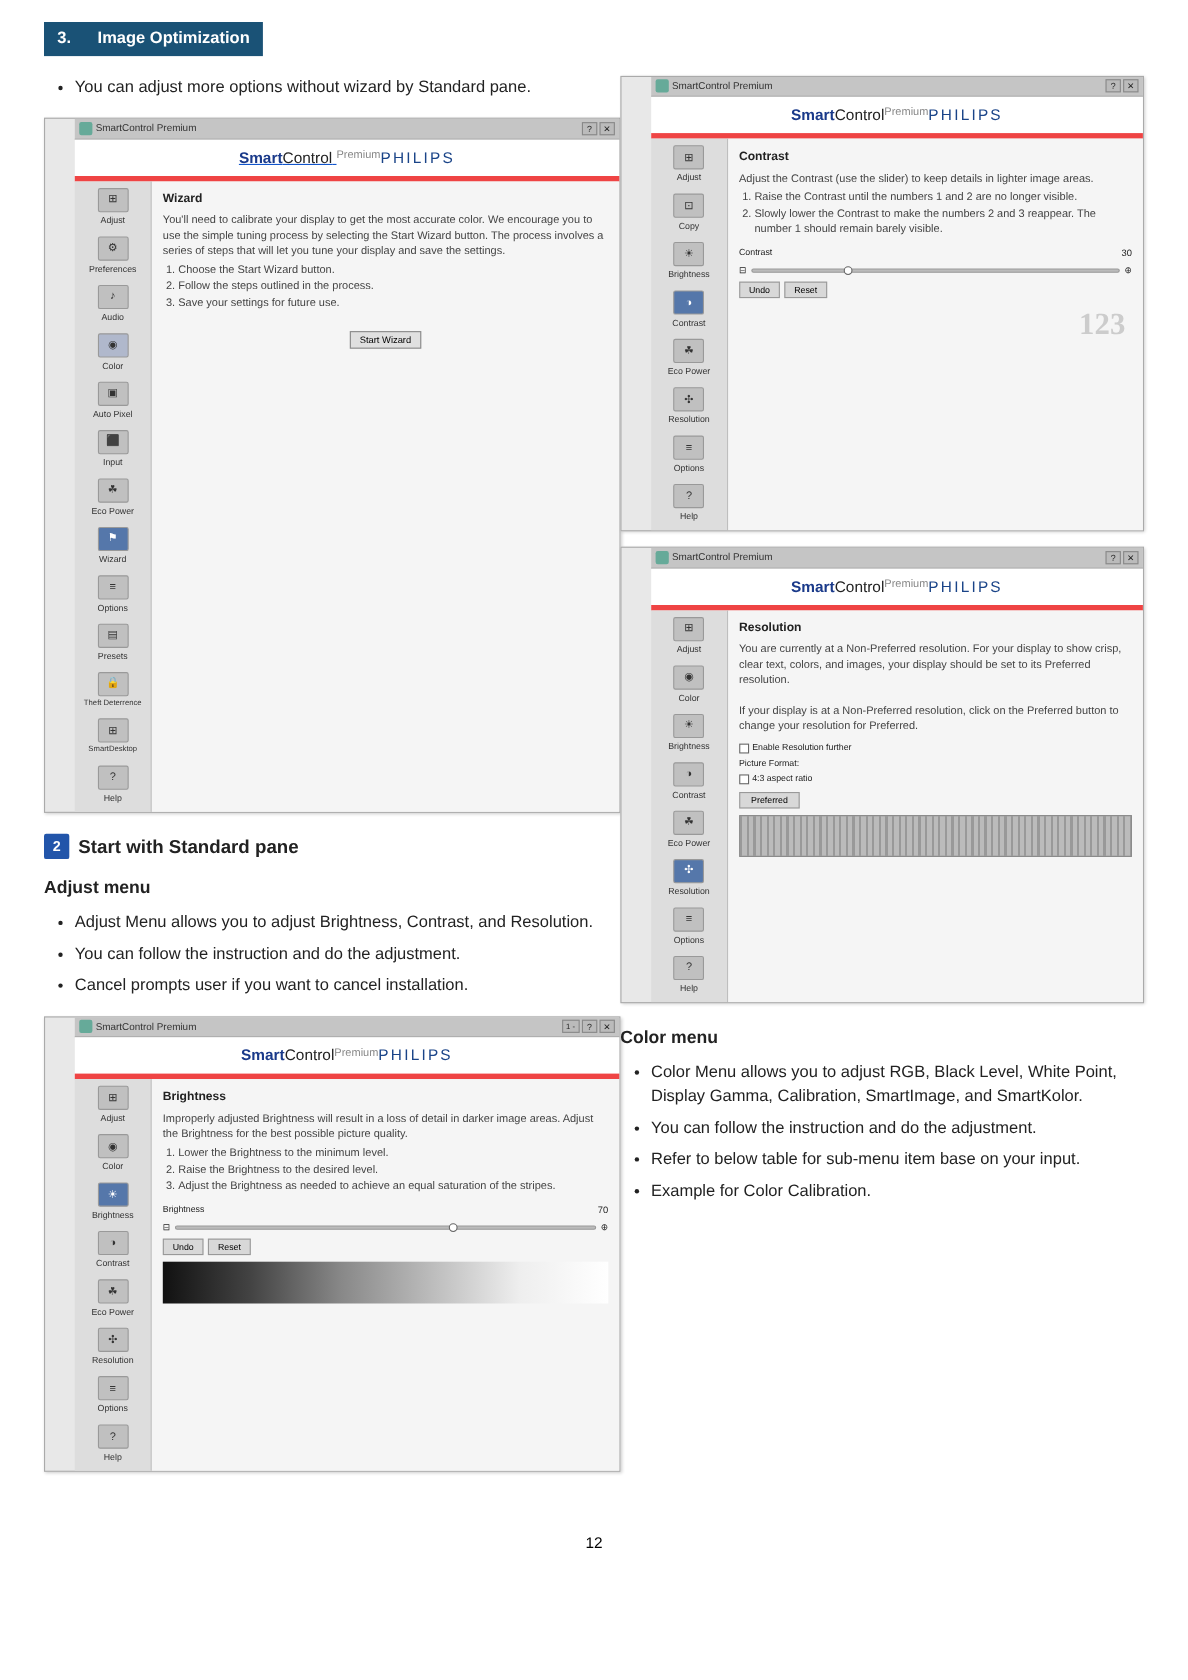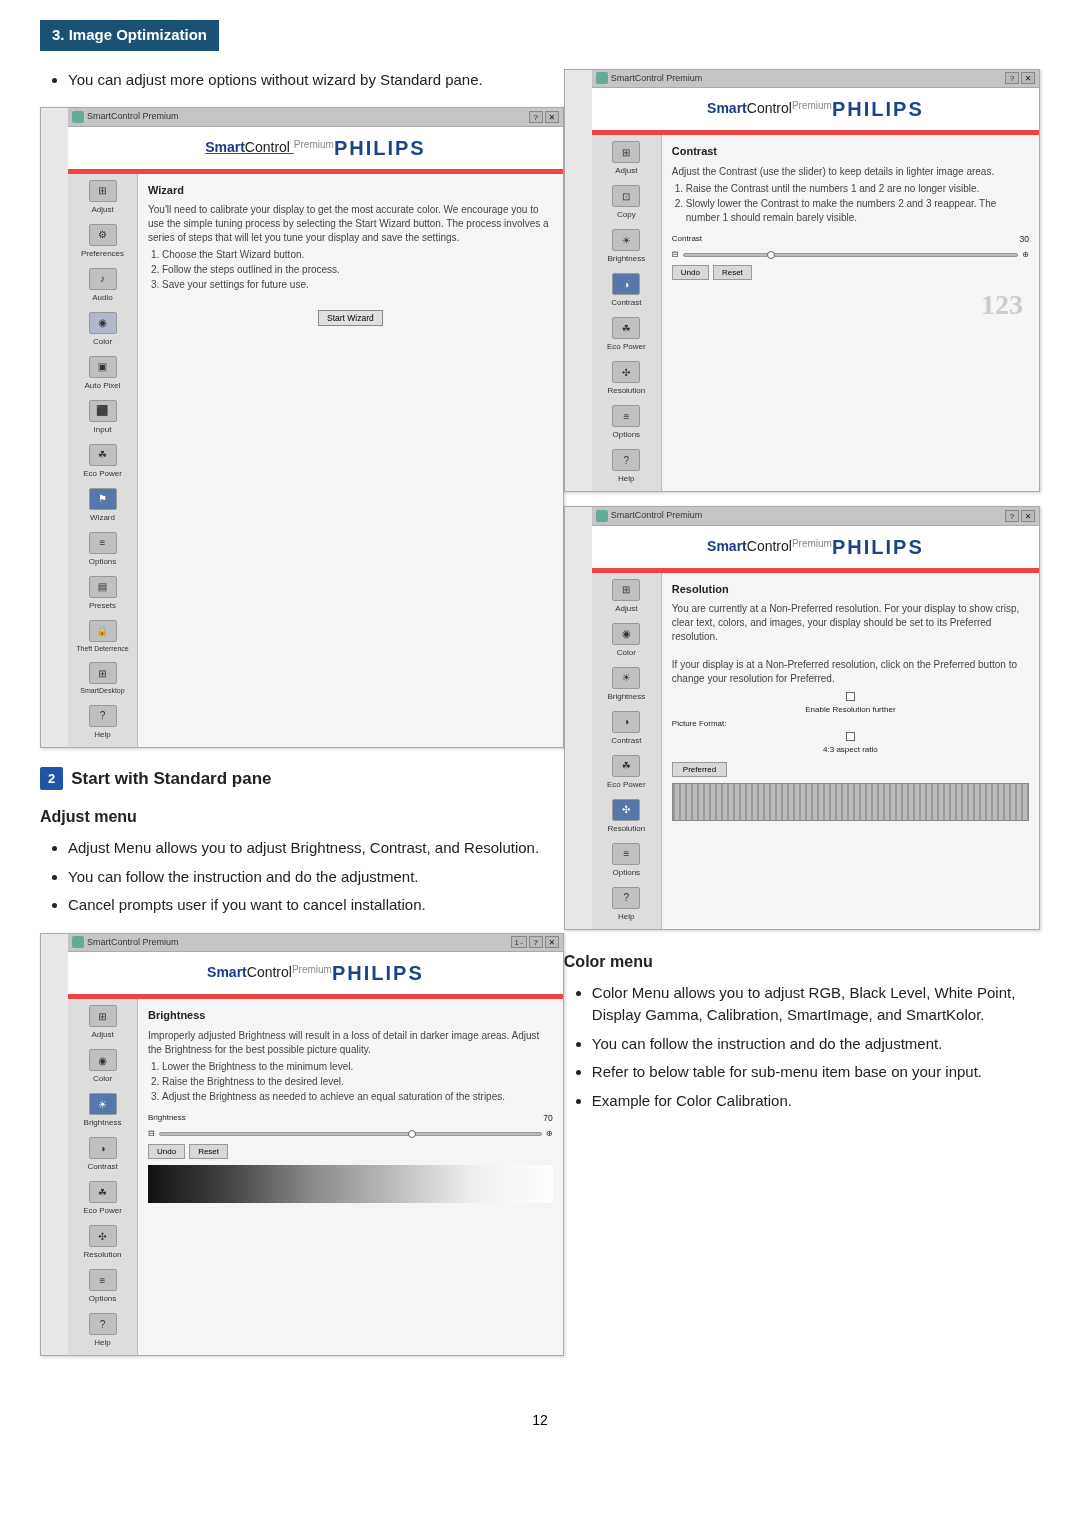--- a/index.html
+++ b/index.html
@@ -110,22 +110,22 @@
     .sc-logo-smart span {
       font-weight: normal;
       color: #222;
     }
     .sc-logo-premium {
       font-size: 10px;
       color: #888;
       vertical-align: super;
     }
     .sc-philips {
-      font-size: 20px;
-      font-weight: bold;
+      font-size: 14px;
+      font-weight: normal;
       color: #1a4488;
       letter-spacing: 2px;
     }
     .sc-body {
       display: flex;
       min-height: 200px;
     }
     .sc-sidebar {
       width: 70px;
       background: #ddd;
@@ -319,21 +319,20 @@
       color: #000000;
       margin-top: 40px;
     }
 
     .sc-checkbox-row {
       display: flex;
       align-items: center;
       gap: 3px;
       font-size: 8px;
       margin: 2px 0;
-      flex-direction: column;
     }
     .sc-checkbox {
       width: 9px;
       height: 9px;
       border: 1px solid #666;
       background: #fff;
       display: inline-block;
     }
 
     .preferred-btn {
@@ -347,21 +346,21 @@
     }
   </style>
 </head>
 <body>
 
 
 
 
 <div class="section-header">
   <span>3.</span>
-  <span style="margin-left:0;">Image Optimization</span>
+  <span style="margin-left:20px;">Image Optimization</span>
 </div>
 
 <div class="two-col">
 
   <div class="left-col">
 
     <ul class="bullet-list">
       <li>You can adjust more options without wizard by Standard pane.</li>
     </ul>
 

